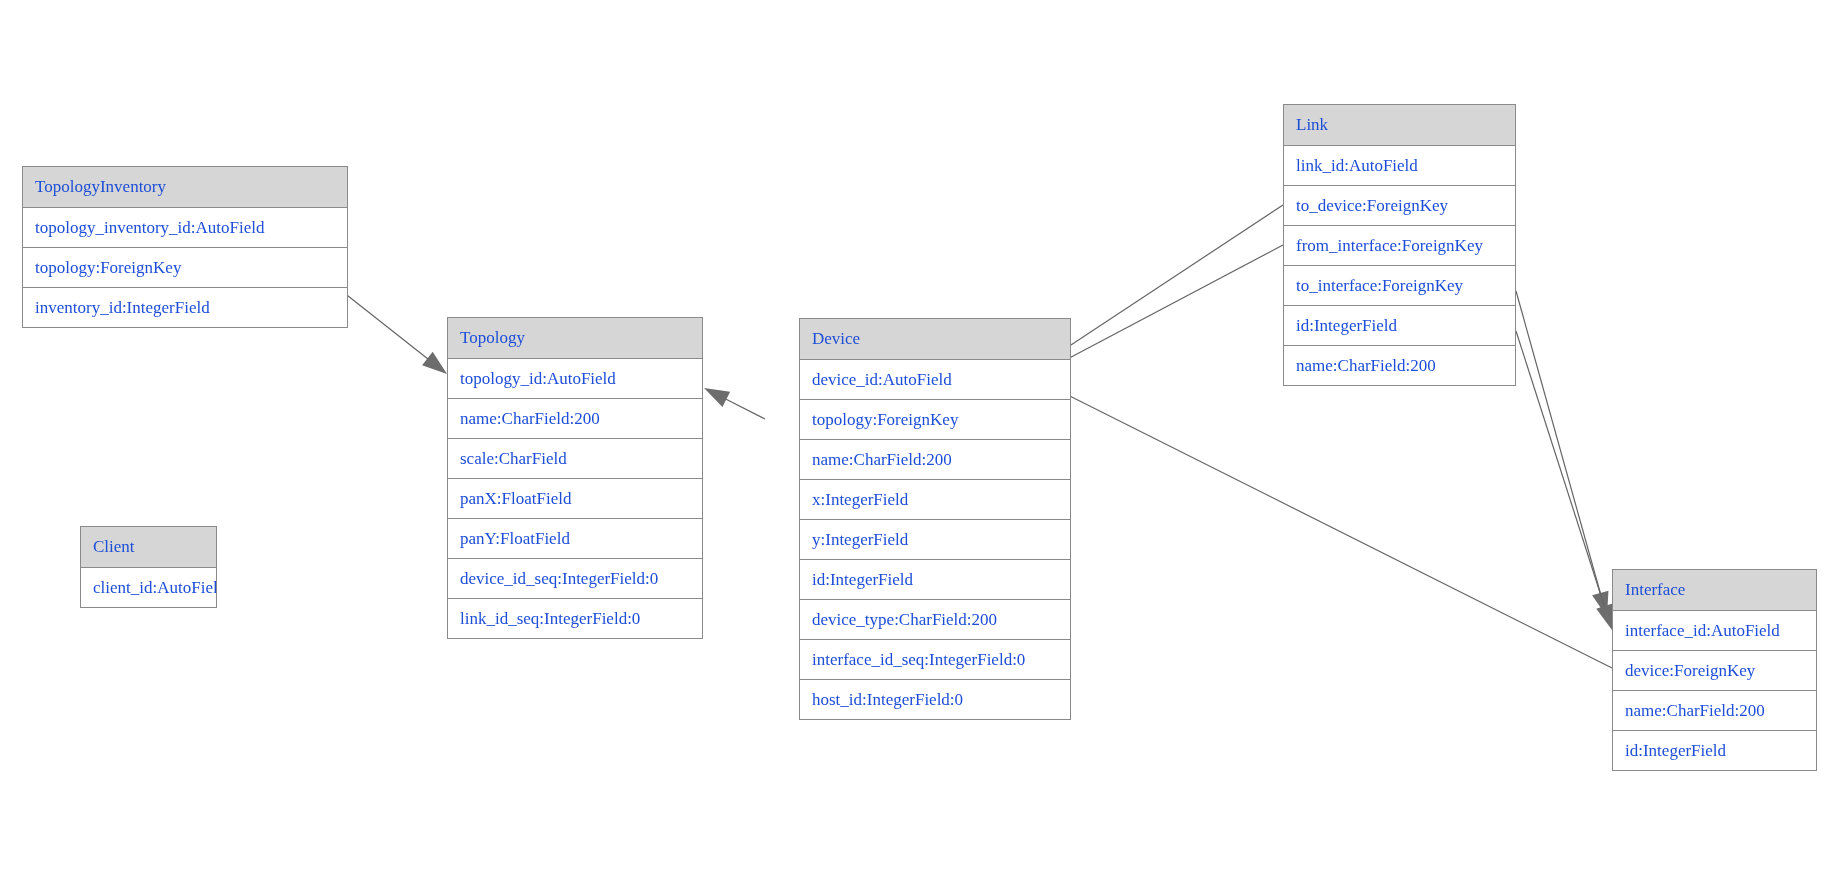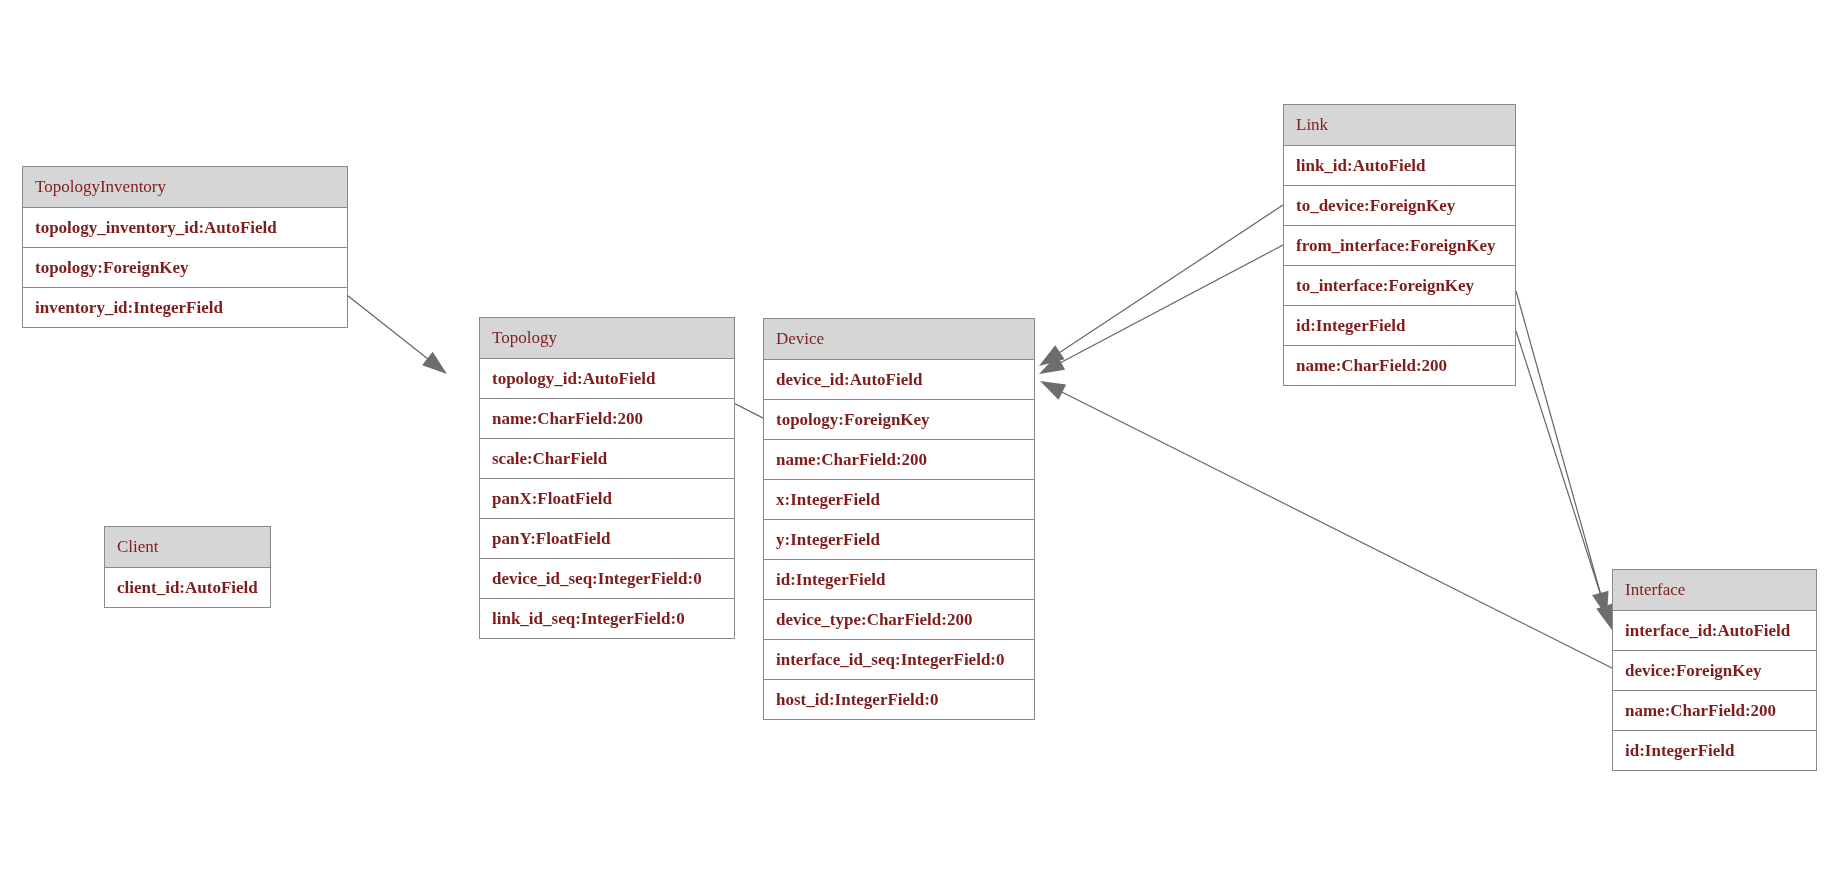--- a/index.html
+++ b/index.html
@@ -19,41 +19,40 @@
     left: 0;
     top: 0;
     z-index: 0;
   }
   .entity {
     position: absolute;
     z-index: 1;
     background: #ffffff;
     border: 1.5px solid #8a8a8a;
     box-sizing: border-box;
-    color: #7f1d1d;
+    color: #1d4ed8;
     font-size: 17px;
   }
   .entity-header {
     height: 40px;
     line-height: 40px;
     padding-left: 12px;
     background: #d6d6d6;
     border-bottom: 1px solid #8a8a8a;
     white-space: nowrap;
     overflow: hidden;
   }
   .entity-row {
     height: 39px;
     line-height: 39px;
     padding-left: 12px;
     background: #ffffff;
     border-bottom: 1px solid #8a8a8a;
     white-space: nowrap;
     overflow: hidden;
-    font-weight: bold;
   }
   .entity-row:last-child {
     border-bottom: none;
   }
 </style>
 </head>
 <body>
 
 <svg id="connector-layer" width="1824" height="874" viewBox="0 0 1824 874">
     <line x1="305" y1="262" x2="430.5115191353799" y2="360.995001008187" stroke="#656565" stroke-width="1.2"></line>
@@ -86,37 +85,37 @@
     </polygon>
   </svg>
 
 <div class="entity" style="left:22px; top:166px; width:326px;">
   <div class="entity-header">TopologyInventory</div>
   <div class="entity-row">topology_inventory_id:AutoField</div>
   <div class="entity-row">topology:ForeignKey</div>
   <div class="entity-row">inventory_id:IntegerField</div>
 </div>
 
-<div class="entity" style="left:447px; top:317px; width:256px;margin-left:32px;">
+<div class="entity" style="left:447px; top:317px; width:256px;">
   <div class="entity-header">Topology</div>
   <div class="entity-row">topology_id:AutoField</div>
   <div class="entity-row">name:CharField:200</div>
   <div class="entity-row">scale:CharField</div>
   <div class="entity-row">panX:FloatField</div>
   <div class="entity-row">panY:FloatField</div>
   <div class="entity-row">device_id_seq:IntegerField:0</div>
   <div class="entity-row">link_id_seq:IntegerField:0</div>
 </div>
 
-<div class="entity" style="left:80px; top:526px; width:167px;margin-left:24px;">
+<div class="entity" style="left:80px; top:526px; width:137px;">
   <div class="entity-header">Client</div>
   <div class="entity-row">client_id:AutoField</div>
 </div>
 
-<div class="entity" style="left:763px; top:318px; width:272px;">
+<div class="entity" style="left:799px; top:318px; width:272px;">
   <div class="entity-header">Device</div>
   <div class="entity-row">device_id:AutoField</div>
   <div class="entity-row">topology:ForeignKey</div>
   <div class="entity-row">name:CharField:200</div>
   <div class="entity-row">x:IntegerField</div>
   <div class="entity-row">y:IntegerField</div>
   <div class="entity-row">id:IntegerField</div>
   <div class="entity-row">device_type:CharField:200</div>
   <div class="entity-row">interface_id_seq:IntegerField:0</div>
   <div class="entity-row">host_id:IntegerField:0</div>

